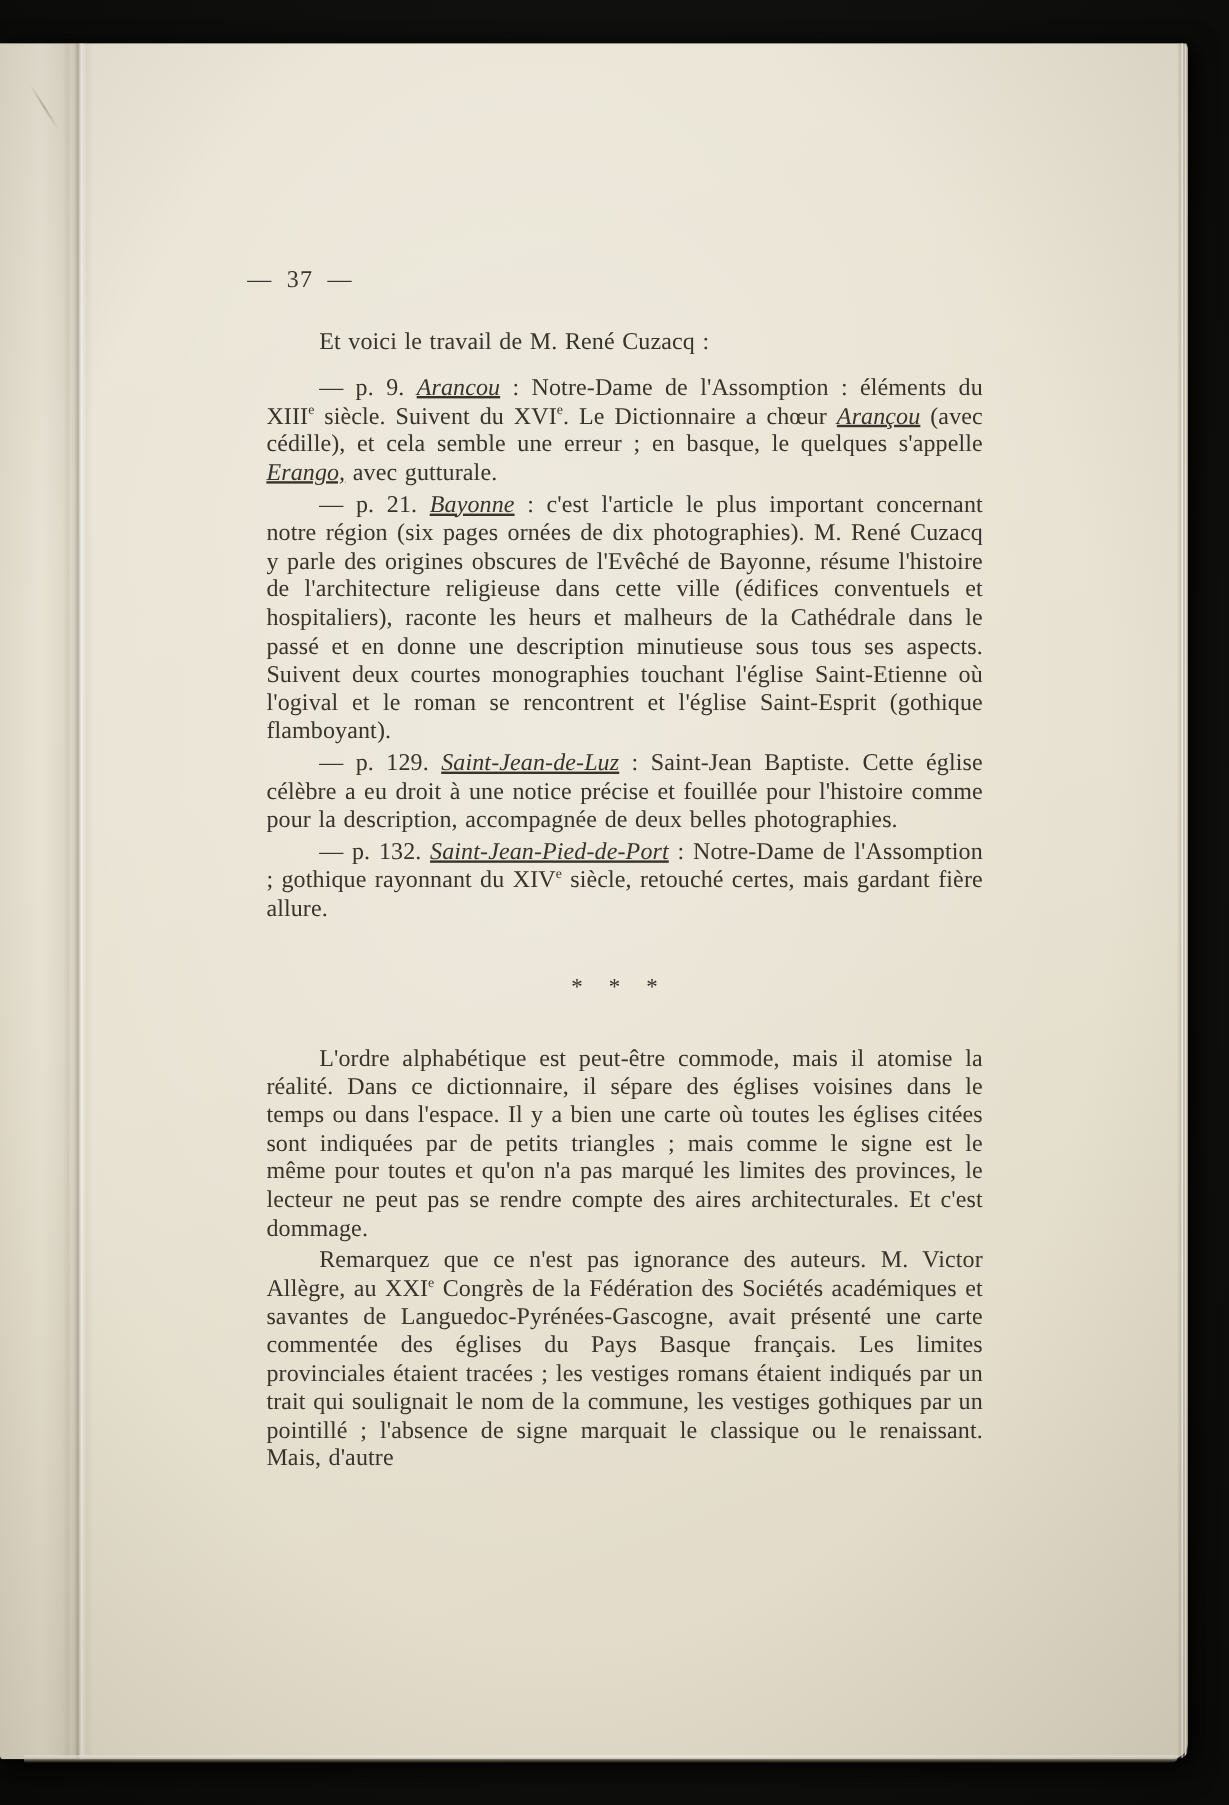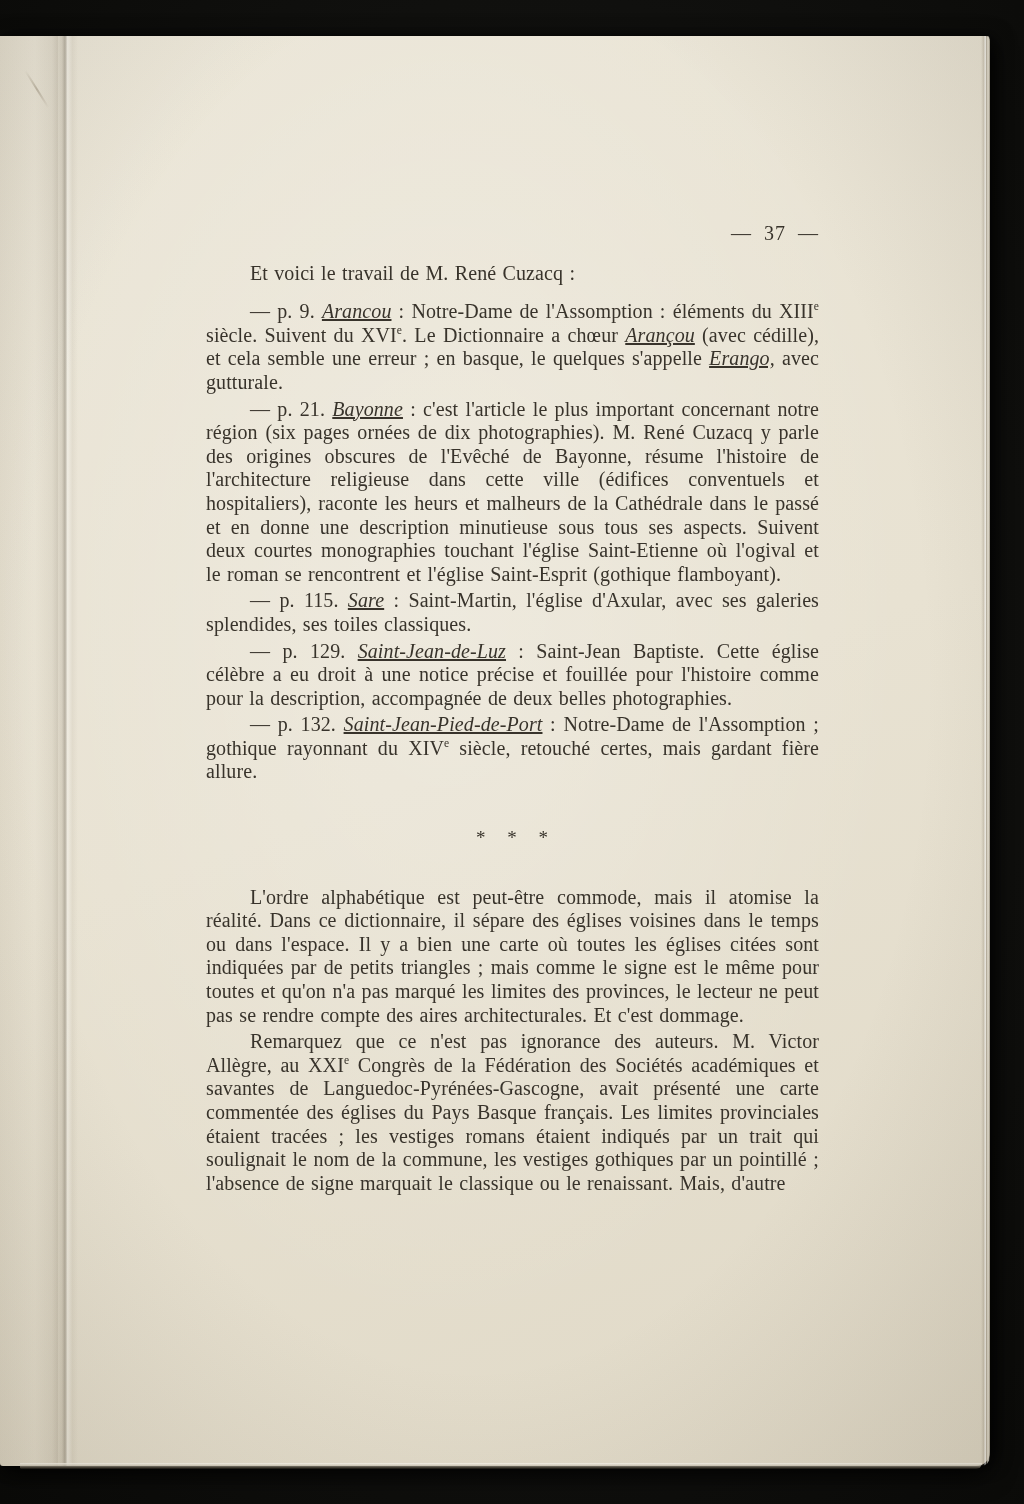--- a/index.html
+++ b/index.html
@@ -71,25 +71,25 @@
     background: linear-gradient(to bottom, rgba(250,247,238,0.9), rgba(150,140,118,0.5) 70%, rgba(20,18,14,0.8));
   }
   
   #text-block {
     position: absolute; left: 206px; top: 186px; width: 613px;
     color: #38332b;
     font-size: 20px; line-height: 23.6px;
     letter-spacing: 0.1px; word-spacing: 1.2px;
   }
   .page-number {
-    text-align: right; margin: 0 0 16px 0;
+    text-align: left; margin: 0 0 28px 0;
     font-size: 20px; letter-spacing: 1px; word-spacing: 6px;
   }
   p.para {
-    margin: 0 0 3px 0;
+    margin: 0 0 3px 16px;
     text-indent: 44px;
     text-align: justify;
   }
   p.para.intro { margin-bottom: 15px; }
   p.para i { font-style: italic; text-decoration: underline; }
   p.para sup {
     font-size: 0.58em; line-height: 0; vertical-align: super; letter-spacing: 0;
   }
   p.para.separator {
     text-align: center; text-indent: 0;
@@ -110,21 +110,20 @@
   <div id="right-edge"></div>
   <div id="bottom-edge"></div>
   <div id="paper-vignette"></div>
 
   <div id="text-block">
     <div class="page-number">— 37 —</div>
     <div id="paragraphs">
         <p class="para intro"><span>Et voici le travail de M. René Cuzacq :</span></p>
         <p class="para"><span>— p. 9. </span><i>Arancou</i><span> : Notre-Dame de l'Assomption : éléments du XIII</span><sup>e</sup><span> siècle. Suivent du XVI</span><sup>e</sup><span>. Le Dictionnaire a chœur </span><i>Arançou</i><span> (avec cédille), et cela semble une erreur ; en basque, le quelques s'appelle </span><i>Erango,</i><span> avec gutturale.</span></p>
         <p class="para"><span>— p. 21. </span><i>Bayonne</i><span> : c'est l'article le plus important concernant notre région (six pages ornées de dix photographies). M. René Cuzacq y parle des origines obscures de l'Evêché de Bayonne, résume l'histoire de l'architecture religieuse dans cette ville (édifices conventuels et hospitaliers), raconte les heurs et malheurs de la Cathédrale dans le passé et en donne une description minutieuse sous tous ses aspects. Suivent deux courtes monographies touchant l'église Saint-Etienne où l'ogival et le roman se rencontrent et l'église Saint-Esprit (gothique flamboyant).</span></p>
-        <p class="para"><span>— p. 115. </span><i>Sare</i><span> : Saint-Martin, l'église d'Axular, avec ses galeries splendides, ses toiles classiques.</span></p>
         <p class="para"><span>— p. 129. </span><i>Saint-Jean-de-Luz</i><span> : Saint-Jean Baptiste. Cette église célèbre a eu droit à une notice précise et fouillée pour l'histoire comme pour la description, accompagnée de deux belles photographies.</span></p>
         <p class="para"><span>— p. 132. </span><i>Saint-Jean-Pied-de-Port</i><span> : Notre-Dame de l'Assomption ; gothique rayonnant du XIV</span><sup>e</sup><span> siècle, retouché certes, mais gardant fière allure.</span></p>
         <p class="para separator"><span>* * *</span></p>
         <p class="para"><span>L'ordre alphabétique est peut-être commode, mais il atomise la réalité. Dans ce dictionnaire, il sépare des églises voisines dans le temps ou dans l'espace. Il y a bien une carte où toutes les églises citées sont indiquées par de petits triangles ; mais comme le signe est le même pour toutes et qu'on n'a pas marqué les limites des provinces, le lecteur ne peut pas se rendre compte des aires architecturales. Et c'est dommage.</span></p>
         <p class="para"><span>Remarquez que ce n'est pas ignorance des auteurs. M. Victor Allègre, au XXI</span><sup>e</sup><span> Congrès de la Fédération des Sociétés académiques et savantes de Languedoc-Pyrénées-Gascogne, avait présenté une carte commentée des églises du Pays Basque français. Les limites provinciales étaient tracées ; les vestiges romans étaient indiqués par un trait qui soulignait le nom de la commune, les vestiges gothiques par un pointillé ; l'absence de signe marquait le classique ou le renaissant. Mais, d'autre</span></p>
       </div>
   </div>
 </div>
 
 </body></html>

